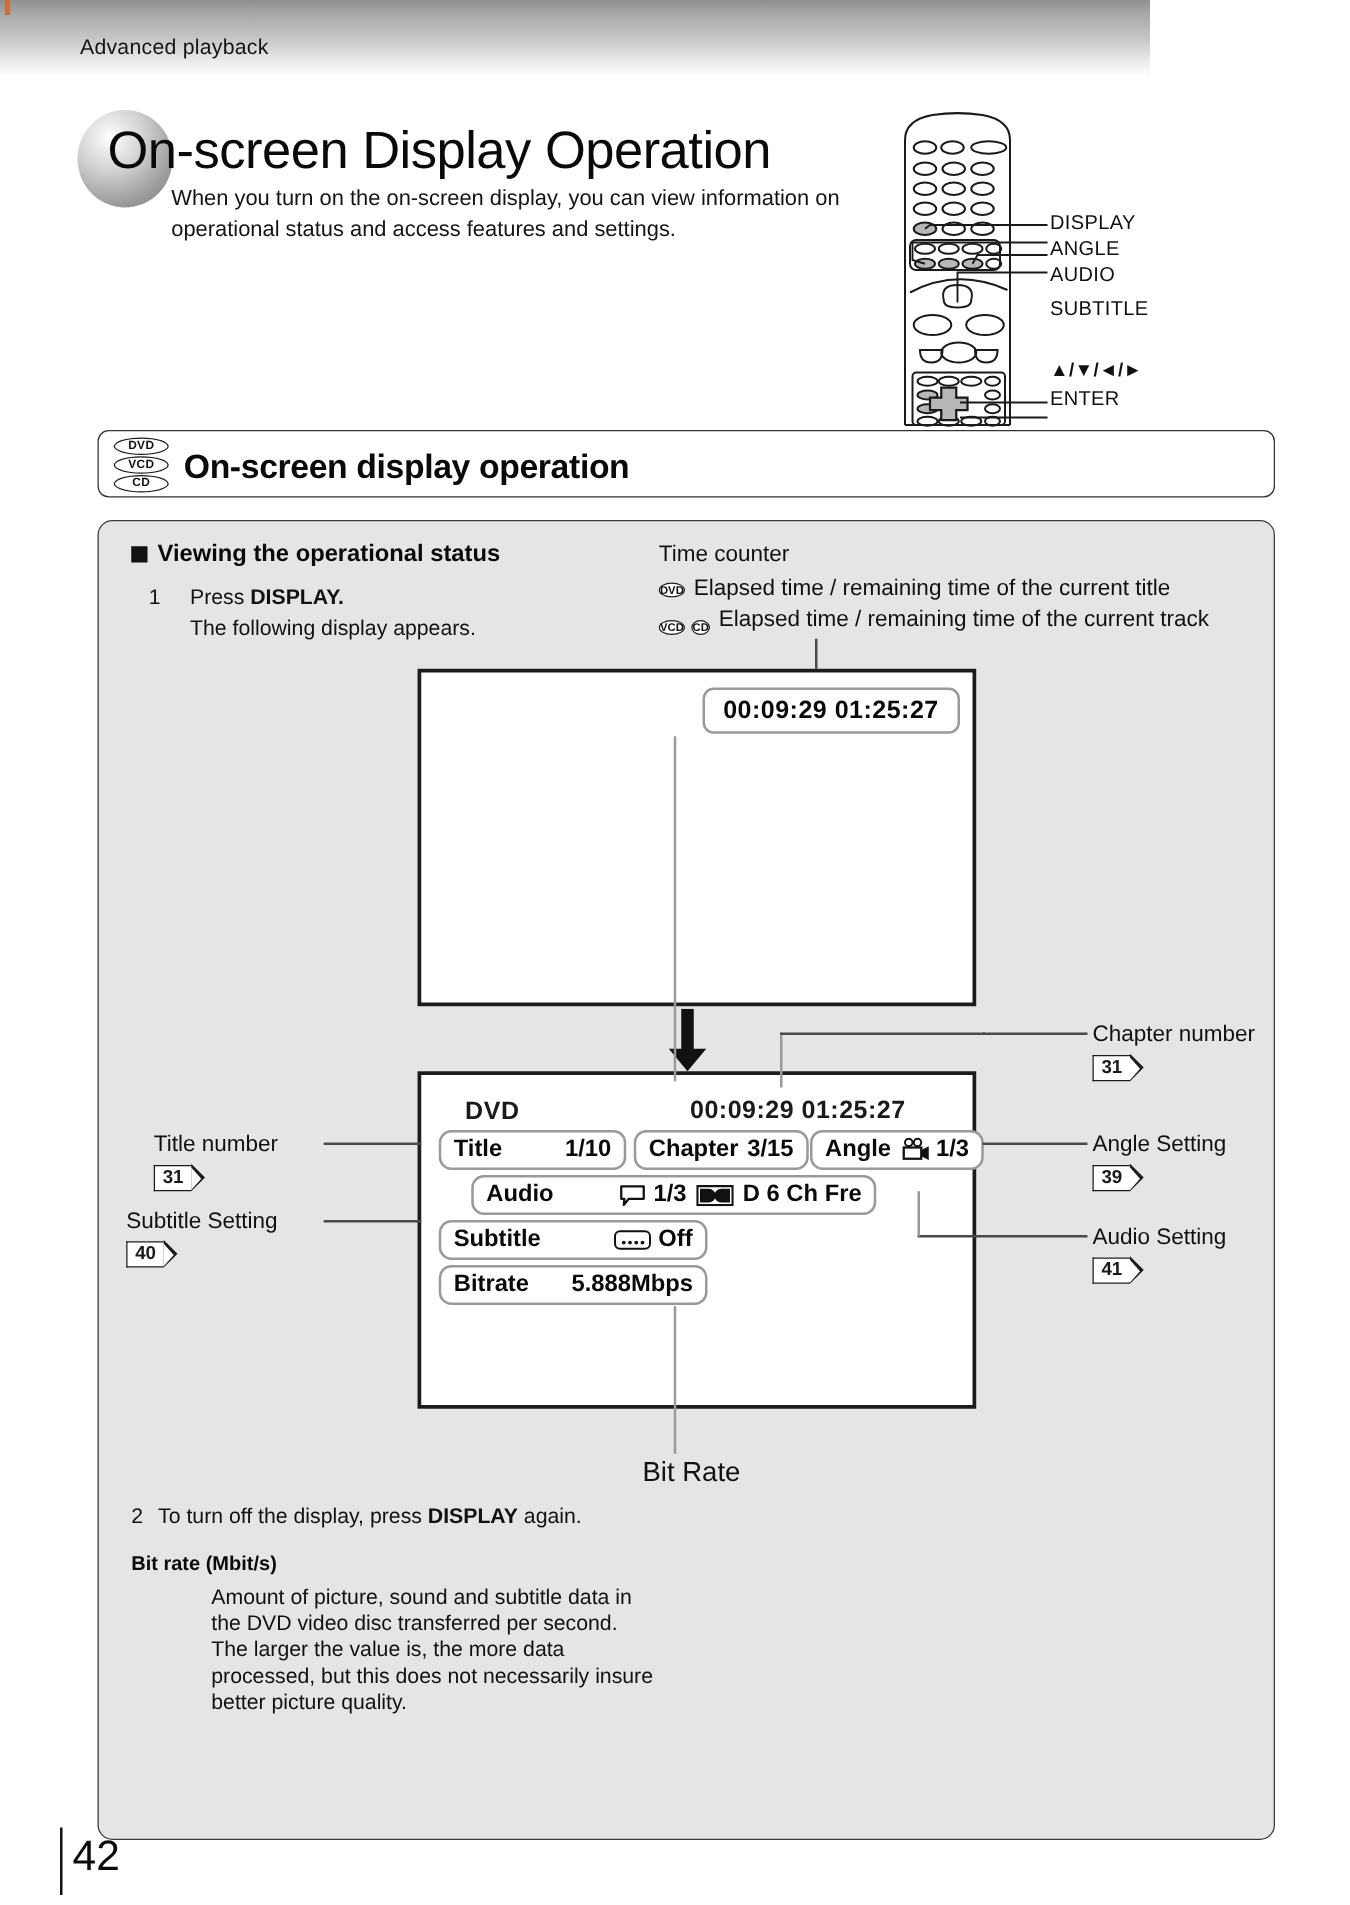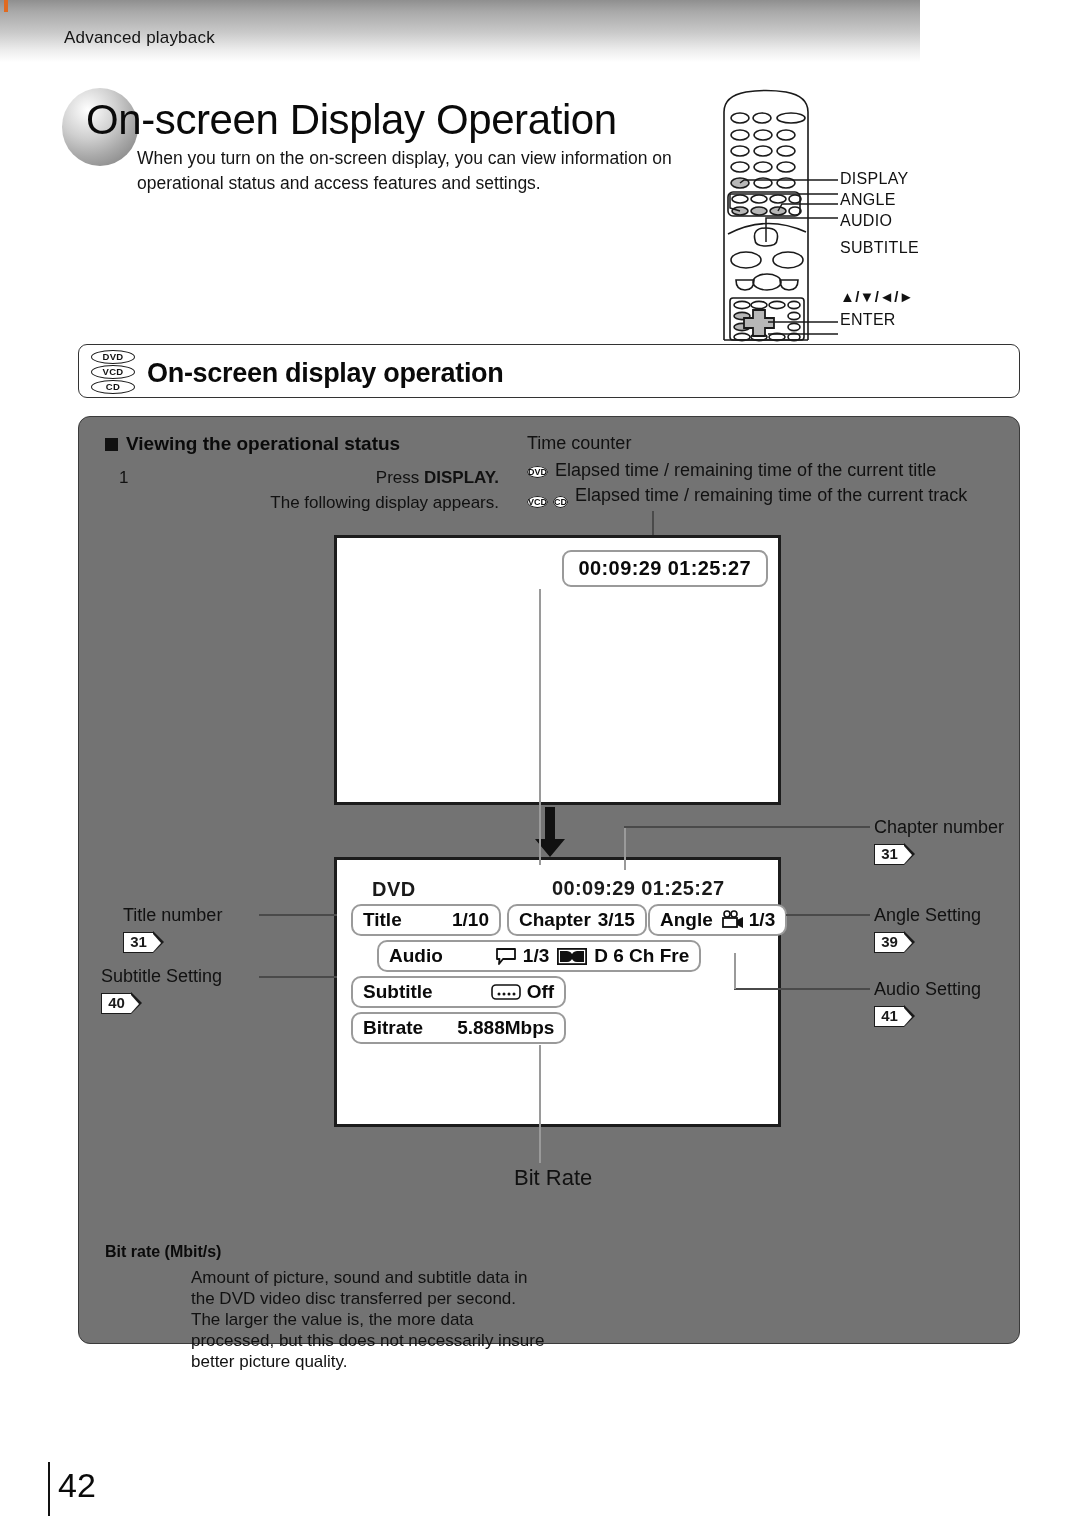--- a/index.html
+++ b/index.html
@@ -61,35 +61,35 @@
     font-size:9.5px; font-weight:bold; text-align:center; line-height:12px;
     letter-spacing:.3px; margin-bottom:1px; background:#fff; color:#111;
   }
   .section-bar .title{
     position:absolute; left:68px; top:13px;
     font-size:27px; font-weight:bold; letter-spacing:-0.3px; color:#0a0a0a;
   }
 
   
   .content-frame{
-    position:absolute; left:78px; top:416px; width:942px; height:928px;
-    border:1.6px solid #3a3a3a; border-radius:12px; background:#737373;
+    position:absolute; left:78px; top:416px; width:942px; height:1056px;
+    border:1.6px solid #3a3a3a; border-radius:12px; background:#e5e5e5;
   }
 
   .sub-head{
     position:absolute; left:26px; top:16px;
     font-size:19px; font-weight:bold; color:#0a0a0a; white-space:nowrap;
   }
   .sub-head .sq{
     display:inline-block; width:13px; height:13px; background:#111;
     margin-right:8px; vertical-align:-1px;
   }
   .step{ position:absolute; font-size:17px; line-height:25px; color:#111; }
   .step .num{ position:absolute; left:0; top:0; }
-  .step .txt{ margin-left:33px; display:block;text-align:right; }
+  .step .txt{ margin-left:33px; display:block; }
   .step b{ font-weight:bold; }
 
   
   .tc-title{ position:absolute; left:448px; top:16px; font-size:18px; color:#111; }
   .tc-row{ position:absolute; font-size:18px; color:#111; white-space:nowrap; }
   .tc-row .mini{ display:inline-block; vertical-align:1px; margin-right:7px; }
   .mini-badge{
     width:42px; height:13.5px; border:1.3px solid #1b1b1b; border-radius:50%;
     font-size:9px; font-weight:bold; text-align:center; line-height:11.5px;
     background:#fff; color:#111;
@@ -408,23 +408,26 @@
   <div style="position:absolute; left:795px; top:586px;">
     <span class="pageref">41</span>
   </div>
   <div class="lead-h" style="left:655px; top:571px; width:136px;"></div>
   <div class="lead-v" style="left:655px; top:536px; height:36px;"></div>
 
   <div class="lead-v" style="left:460px; top:172px; height:276px;"></div>
   <div class="lead-v" style="left:460px; top:628px; height:118px;"></div>
   <div class="bitrate-cap">Bit Rate</div>
 
+  <div class="step2">
+    <span class="num">2</span><span>To turn off the display, press </span><b>DISPLAY</b><span> again.</span>
+  </div>
 
   <div class="br-head">Bit rate (Mbit/s)</div>
-  <div class="br-body" style="white-space:pre-line;margin-left:22px;">Amount of picture, sound and subtitle data in
+  <div class="br-body" style="white-space:pre-line;">Amount of picture, sound and subtitle data in
 the DVD video disc transferred per second.
 The larger the value is, the more data
 processed, but this does not necessarily insure
 better picture quality.</div>
 
 </div>
 
 <div class="folio-rule"></div>
 <div class="folio">42</div>
 

